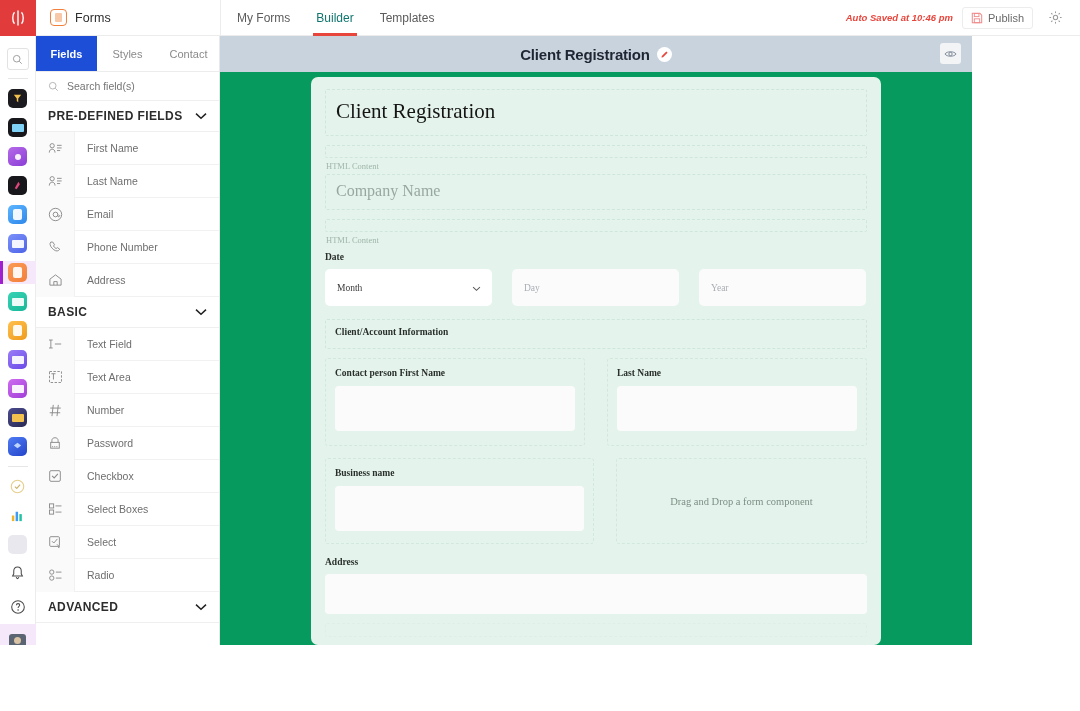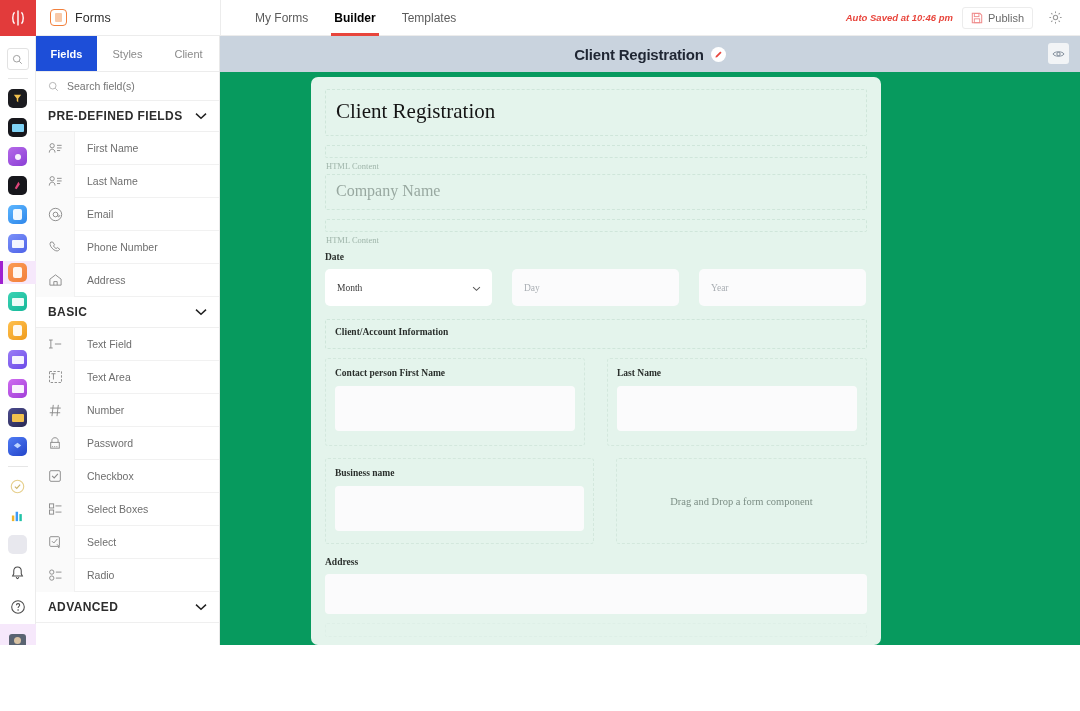--- a/index.html
+++ b/index.html
@@ -67,26 +67,26 @@
     display:flex; align-items:center;
   }
   .brand { display:flex; align-items:center; gap:8px; width:184px; padding-left:14px; }
   .brand-ico {
     width:17px; height:17px; border:1.7px solid #f2803c; border-radius:4px;
     display:flex; align-items:center; justify-content:center;
   }
   .brand-ico i { display:block; width:7px; height:9px; background:#f8c9a8; border-radius:1px; }
   .brand-name { font-size:12.5px; font-weight:normal; color:#2d2d2d; letter-spacing:.1px; }
   .navsep { width:1px; height:36px; background:#ececec; }
-  .nav { display:flex; align-items:center; height:20px; margin-left:34px; gap:26px; }
+  .nav { display:flex; align-items:center; height:20px; margin-left:16px; gap:26px; }
   .nav-item {
     font-size:12px; color:#5c5c5c; height:36px; display:flex; align-items:center;
     position:relative; cursor:pointer;
   }
-  .nav-item.active { color:#000000; font-weight:bold; }
+  .nav-item.active { color:#0f766e; font-weight:normal; }
   .nav-item.active:after {
     content:''; position:absolute; left:-3px; right:-3px; bottom:0; height:2.5px;
     background:#e8453c;
   }
   .top-right { margin-left:auto; display:flex; align-items:center; gap:9px; padding-right:12px; }
   .autosave { font-size:9.5px; font-style:italic; font-weight:bold; color:#e8453c; }
   .publish {
     display:flex; align-items:center; gap:5px; padding:4px 8px;
     border:1px solid #ececec; border-radius:3px; background:#fff; cursor:pointer;
   }
@@ -126,21 +126,21 @@
   }
   .field-ico {
     width:39px; min-width:39px; height:33px; background:#fafafa;
     display:flex; align-items:center; justify-content:center;
     border-right:1px solid #f1f1f1;
   }
   .field-label { font-size:10.5px; color:#6e6e6e; padding-left:12px; }
 
   
   .canvas {
-    position:absolute; left:220px; top:36px; width:860px; height:609px;
+    position:absolute; left:220px; top:36px; width:752px; height:609px;
     background:#c9d3de; overflow:hidden;
   }
   .canvas-head {
     position:relative; height:36px; background:#c9d3de;
     display:flex; align-items:center; justify-content:center;
   }
   .canvas-title { font-size:15px; font-weight:bold; color:#1f2633; letter-spacing:-.2px; }
   .edit-pencil {
     width:15px; height:15px; border-radius:50%; background:#fff;
     display:inline-flex; align-items:center; justify-content:center; margin-left:7px;
@@ -383,21 +383,21 @@
           </g>
         </svg>
       </div>
     </div>
   </div>
 
   <div class="panel">
     <div class="panel-tabs">
       <div class="ptab active">Fields</div>
       <div class="ptab">Styles</div>
-      <div class="ptab">Client</div>
+      <div class="ptab">Contact</div>
     </div>
 
     <div class="psearch">
       <svg width="11" height="11" viewBox="0 0 14 14">
         <circle cx="6" cy="6" r="4.2" stroke="#b3b3b3" stroke-width="1.2" fill="none"></circle>
         <path d="M9.2 9.2 L12.4 12.4" stroke="#b3b3b3" stroke-width="1.2"></path>
       </svg>
       <input type="text" placeholder="Search field(s)" style="">
     </div>
 

